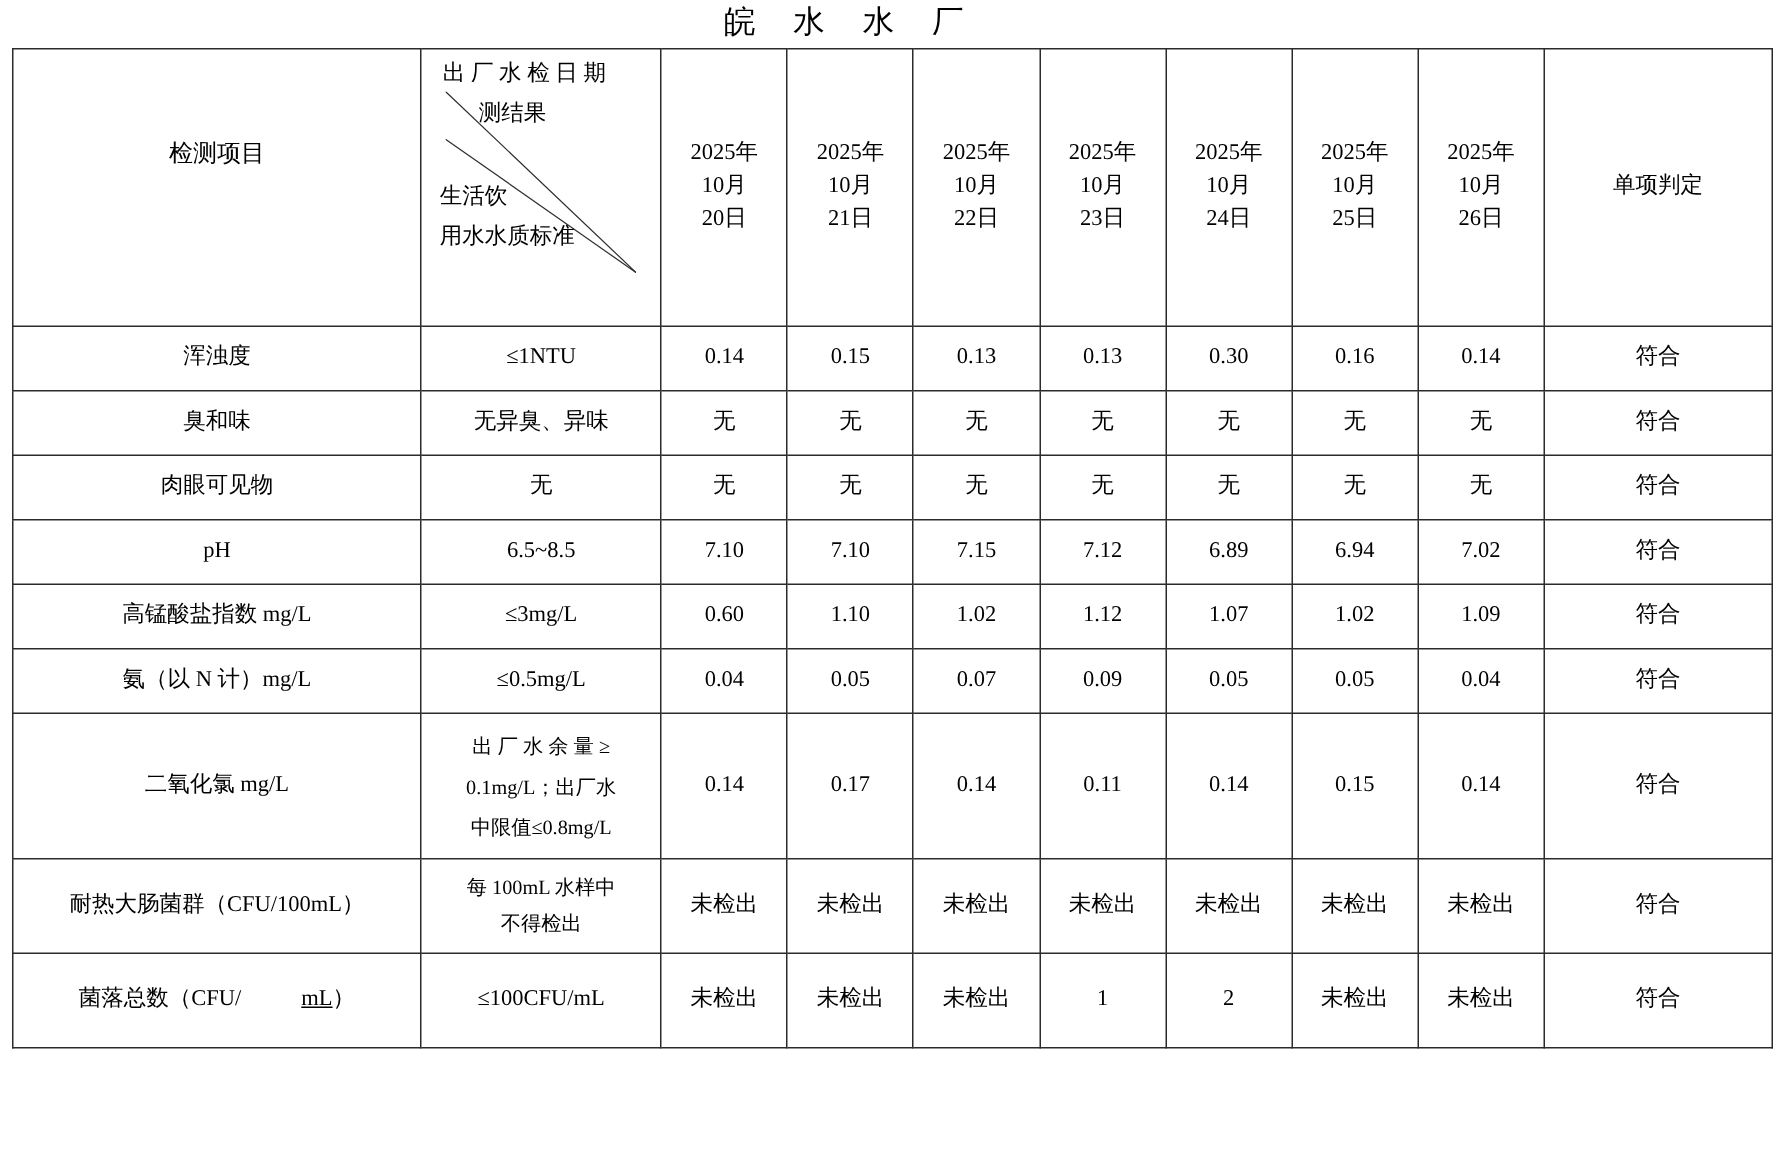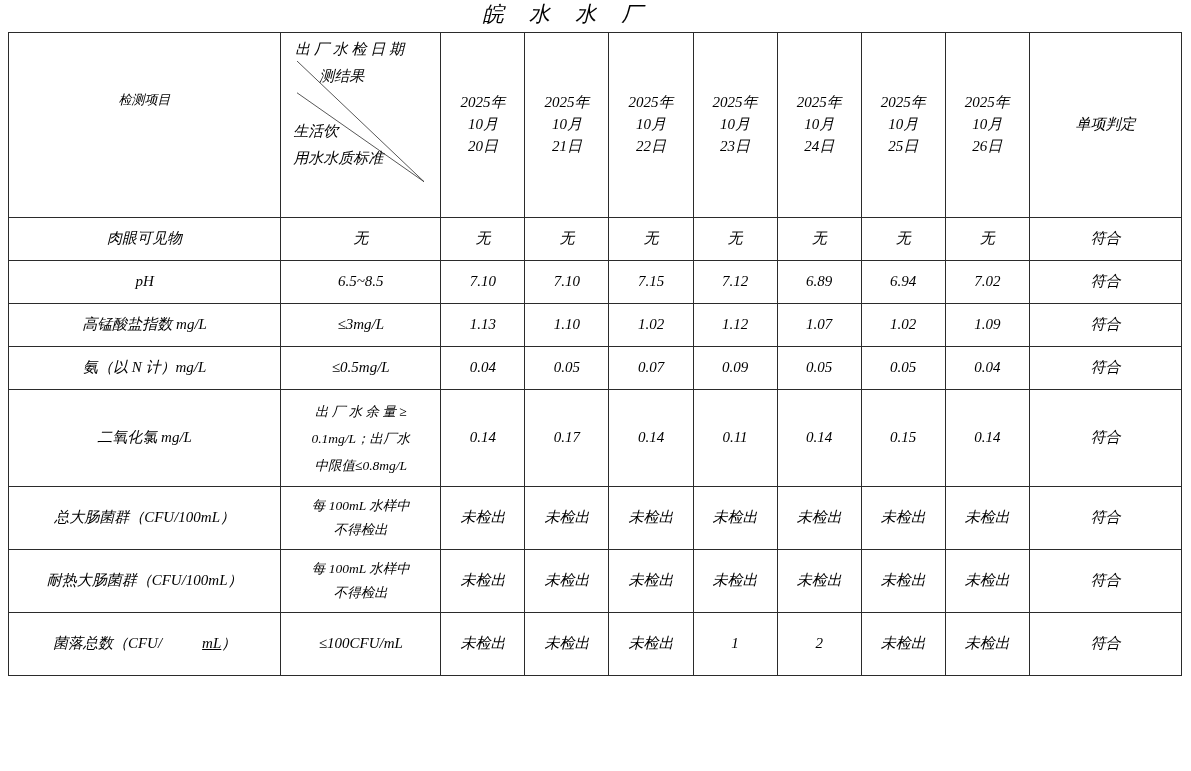--- a/index.html
+++ b/index.html
@@ -12,21 +12,20 @@
     height: 771px;
     font-family: "Liberation Serif", "DejaVu Serif", serif;
     color: #000000;
     overflow: hidden;
   }
   .page {
     position: relative;
     width: 1135px;
     height: 771px;
     box-sizing: border-box;
-    font-style: italic;
   }
   .title {
     text-align: center;
     font-size: 21px;
     letter-spacing: 10px;
     font-weight: normal;
     padding-top: 0px;
     height: 30px;
     line-height: 28px;
     font-family: "Liberation Serif", "DejaVu Serif", serif;
@@ -54,21 +53,21 @@
   col.c-judge  { width: 152px; }
 
   
   .corner {
     position: relative;
     height: 152px;
     padding: 0 !important;
   }
   .corner .lbl {
     position: absolute;
-    font-size: 13px;
+    font-size: 16px;
     white-space: nowrap;
   }
   .corner .lbl.item {
     left: 0; right: 0;
     top: 58px;
     text-align: center;
   }
   .std-head {
     position: relative;
     height: 152px;
@@ -181,21 +180,45 @@
         </td>
         <td class="date-head">
           <div>2025年</div>
           <div>10月</div>
           <div>26日</div>
         </td>
         <td>单项判定</td>
       </tr>
 
 
-
+      <tr class="r-normal">
+        <td class="item-cell">浑浊度</td>
+        <td class="std-cell">≤1NTU</td>
+        <td class="val-cell">0.14</td>
+        <td class="val-cell">0.15</td>
+        <td class="val-cell">0.13</td>
+        <td class="val-cell">0.13</td>
+        <td class="val-cell">0.30</td>
+        <td class="val-cell">0.16</td>
+        <td class="val-cell">0.14</td>
+        <td class="judge-cell">符合</td>
+      </tr>
+
+      <tr class="r-normal">
+        <td class="item-cell">臭和味</td>
+        <td class="std-cell">无异臭、异味</td>
+        <td class="val-cell">无</td>
+        <td class="val-cell">无</td>
+        <td class="val-cell">无</td>
+        <td class="val-cell">无</td>
+        <td class="val-cell">无</td>
+        <td class="val-cell">无</td>
+        <td class="val-cell">无</td>
+        <td class="judge-cell">符合</td>
+      </tr>
 
       <tr class="r-normal">
         <td class="item-cell">肉眼可见物</td>
         <td class="std-cell">无</td>
         <td class="val-cell">无</td>
         <td class="val-cell">无</td>
         <td class="val-cell">无</td>
         <td class="val-cell">无</td>
         <td class="val-cell">无</td>
         <td class="val-cell">无</td>
@@ -212,21 +235,21 @@
         <td class="val-cell">7.12</td>
         <td class="val-cell">6.89</td>
         <td class="val-cell">6.94</td>
         <td class="val-cell">7.02</td>
         <td class="judge-cell">符合</td>
       </tr>
 
       <tr class="r-normal">
         <td class="item-cell">高锰酸盐指数 mg/L</td>
         <td class="std-cell">≤3mg/L</td>
-        <td class="val-cell">1.13</td>
+        <td class="val-cell">0.60</td>
         <td class="val-cell">1.10</td>
         <td class="val-cell">1.02</td>
         <td class="val-cell">1.12</td>
         <td class="val-cell">1.07</td>
         <td class="val-cell">1.02</td>
         <td class="val-cell">1.09</td>
         <td class="judge-cell">符合</td>
       </tr>
 
       <tr class="r-normal">
@@ -254,37 +277,20 @@
         <td class="val-cell">0.14</td>
         <td class="val-cell">0.17</td>
         <td class="val-cell">0.14</td>
         <td class="val-cell">0.11</td>
         <td class="val-cell">0.14</td>
         <td class="val-cell">0.15</td>
         <td class="val-cell">0.14</td>
         <td class="judge-cell">符合</td>
       </tr>
 
-      <tr class="r-tall">
-        <td class="item-cell">总大肠菌群（CFU/100mL）</td>
-        <td>
-          <div class="std-two">
-            <div>每 100mL 水样中</div>
-            <div>不得检出</div>
-          </div>
-        </td>
-        <td class="small-val">未检出</td>
-        <td class="small-val">未检出</td>
-        <td class="small-val">未检出</td>
-        <td class="small-val">未检出</td>
-        <td class="small-val">未检出</td>
-        <td class="small-val">未检出</td>
-        <td class="small-val">未检出</td>
-        <td class="judge-cell">符合</td>
-      </tr>
 
       <tr class="r-tall">
         <td class="item-cell">耐热大肠菌群（CFU/100mL）</td>
         <td>
           <div class="std-two">
             <div>每 100mL 水样中</div>
             <div>不得检出</div>
           </div>
         </td>
         <td class="small-val">未检出</td>

